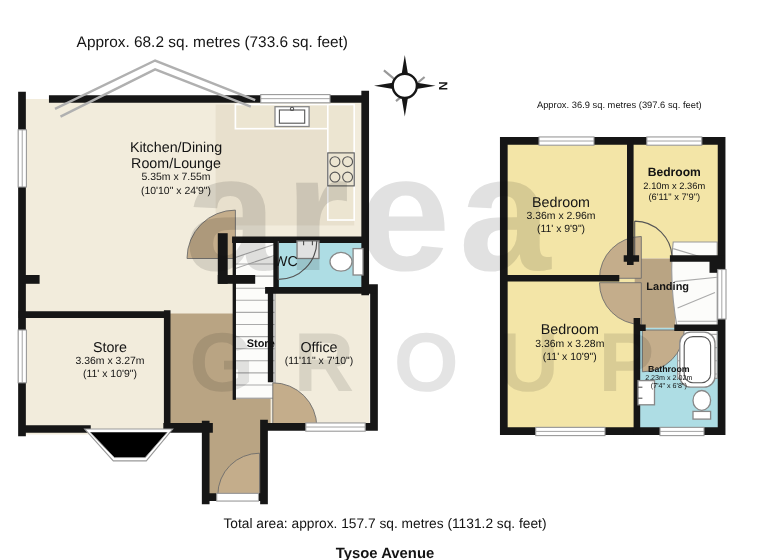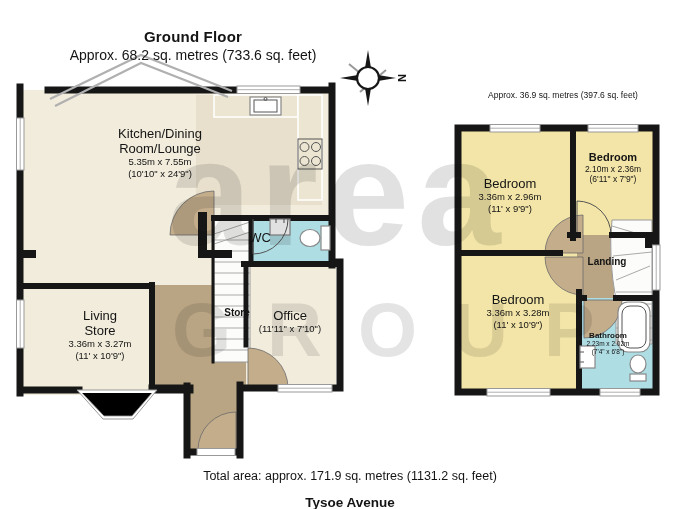--- a/index.html
+++ b/index.html
@@ -174,38 +174,36 @@
       <polygon points="340,78 364,74 364,82" fill="#161616"></polygon>
       <polygon points="396,78 372,74 372,82" fill="#161616"></polygon>
       <circle cx="368" cy="78" r="11" fill="#ffffff" stroke="#161616" stroke-width="2.2"></circle>
     </g>
   </svg>
 
   <div class="abs wm1" style="left:168px;top:118px;">area</div>
   <div class="abs wm2" style="left:172px;top:292px;text-align:center;">GROUP</div>
 
   <div class="abs ctr" style="left:63px;top:28px;width:260px;">
-    <div class="title">Ground Floor</div>
     <div class="subtitle">Approx. 68.2 sq. metres (733.6 sq. feet)</div>
   </div>
   <div class="abs ctr" style="left:433px;top:88px;width:260px;">
     <div class="subtitle" style="font-size:8.5px;">Approx. 36.9 sq. metres (397.6 sq. feet)</div>
   </div>
 
   <div class="abs compass-n" style="left:398px;top:72px;">N</div>
 
   <div class="abs ctr" style="left:60px;top:126px;width:200px;">
     <div class="room-name">Kitchen/Dining</div>
     <div class="room-name">Room/Lounge</div>
     <div class="room-dim">5.35m x 7.55m</div>
     <div class="room-dim">(10'10" x 24'9")</div>
   </div>
 
   <div class="abs ctr" style="left:30px;top:308px;width:140px;">
-    <div class="room-name">Living</div>
     <div class="room-name">Store</div>
     <div class="room-dim">3.36m x 3.27m</div>
     <div class="room-dim">(11' x 10'9")</div>
   </div>
 
   <div class="abs ctr" style="left:220px;top:308px;width:140px;">
     <div class="room-name">Office</div>
     <div class="room-dim">(11'11" x 7'10")</div>
   </div>
 
@@ -234,17 +232,17 @@
 
   <div class="abs ctr label-sm" style="left:567px;top:256px;width:80px;">Landing</div>
 
   <div class="abs ctr" style="left:568px;top:331px;width:80px;">
     <div class="room-name-xs">Bathroom</div>
     <div class="room-dim-xs">2.23m x 2.02m</div>
     <div class="room-dim-xs">(7'4" x 6'8")</div>
   </div>
 
   <div class="abs ctr" style="left:100px;top:469px;width:500px;">
-    <div class="footer1">Total area: approx. 171.9 sq. metres (1131.2 sq. feet)</div>
+    <div class="footer1">Total area: approx. 157.7 sq. metres (1131.2 sq. feet)</div>
     <div class="footer2">Tysoe Avenue</div>
   </div>
 
 </div>
 
 </body></html>

